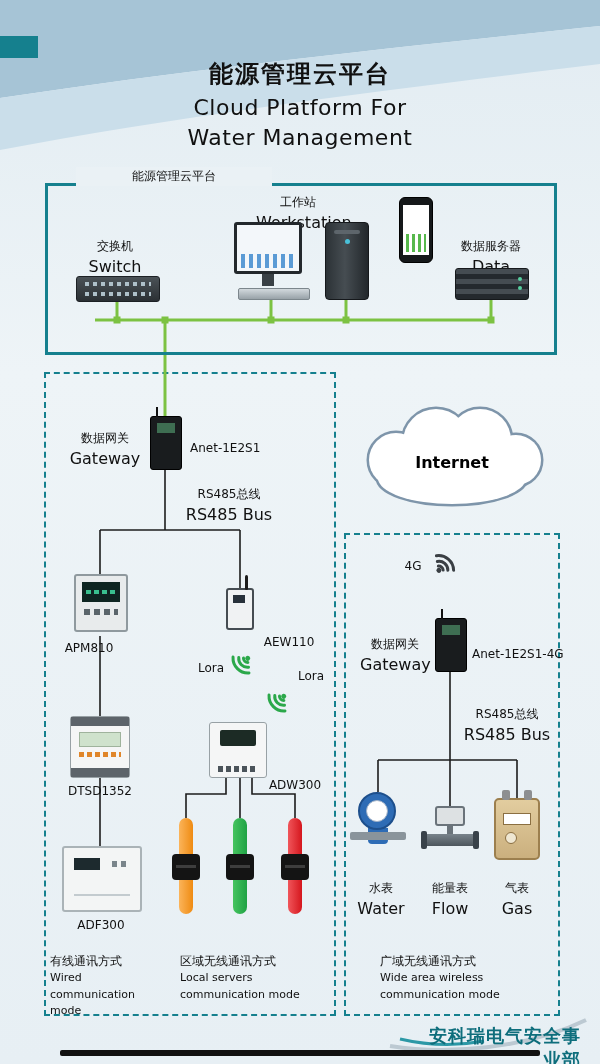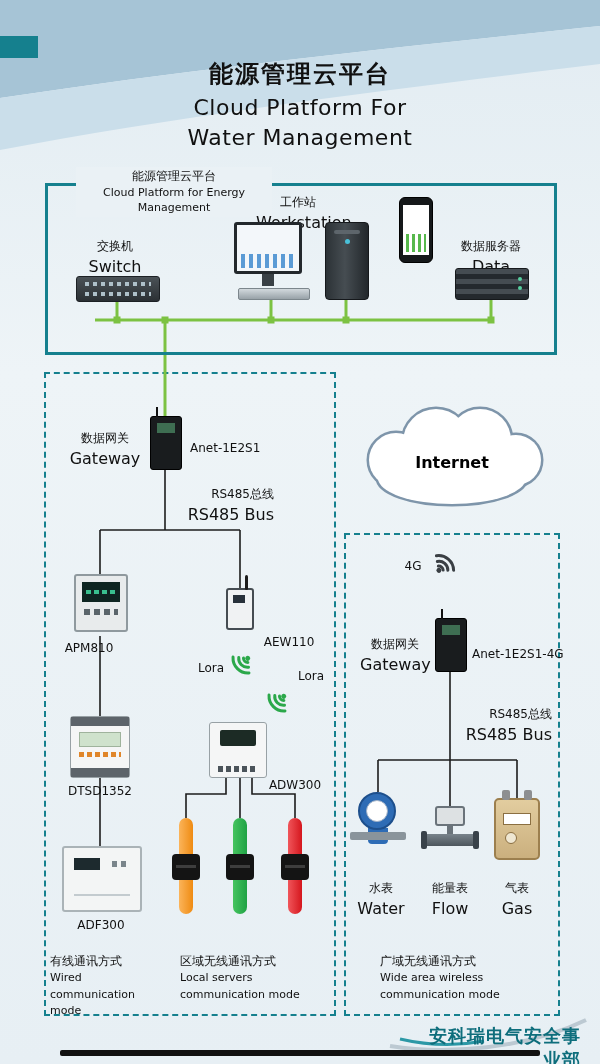--- a/index.html
+++ b/index.html
@@ -8,21 +8,21 @@
     font-family:"DejaVu Sans","Liberation Sans",sans-serif;color:#111;}
   .abs{position:absolute;}
   svg{display:block;}
 
   
   .title{position:absolute;top:58px;left:0;width:100%;text-align:center;}
   .title .t-cn{font-size:24px;font-weight:bold;letter-spacing:2px;}
   .title .t-en{font-size:22px;margin-top:5px;letter-spacing:.5px;}
   .lbl{position:absolute;text-align:center;font-size:12px;line-height:1.45;}
   .lbl .en{font-size:16px;}
-  .lbl-left{text-align:right;}
+  .lbl-left{text-align:center;}
   .model{position:absolute;font-size:12px;}
   .mode{position:absolute;text-align:left;font-size:11px;line-height:1.5;}
   .mode .cn{font-size:12px;}
 
   
   .cloud-box{position:absolute;left:45px;top:183px;width:506px;height:166px;border:3px solid #15808e;}
   .box-label{position:absolute;left:76px;top:167px;width:196px;text-align:center;
     background:#eaf1f5;padding:1px 0;line-height:1.4;font-size:12px;}
   .box-label .en{font-size:11px;}
   .zone{position:absolute;border:2px dashed #15808e;}
@@ -193,21 +193,20 @@
       <path d="M378 760 H517"></path>
       <path d="M378 760 V792"></path>
       <path d="M450 760 V806"></path>
       <path d="M517 760 V798"></path>
     </g>
   </svg>
 
   <div class="cloud-box"></div>
   <div class="box-label">
     <div class="cn">能源管理云平台</div>
-    <div class="en">Cloud Platform for Energy Management</div>
   </div>
 
   <div class="lbl" style="left:80px;top:238px;width:70px">
     <div>交换机</div>
     <div class="en">Switch</div>
   </div>
   <div class="lbl" style="left:256px;top:194px;width:84px">
     <div>工作站</div>
     <div class="en">Workstation</div>
   </div>

